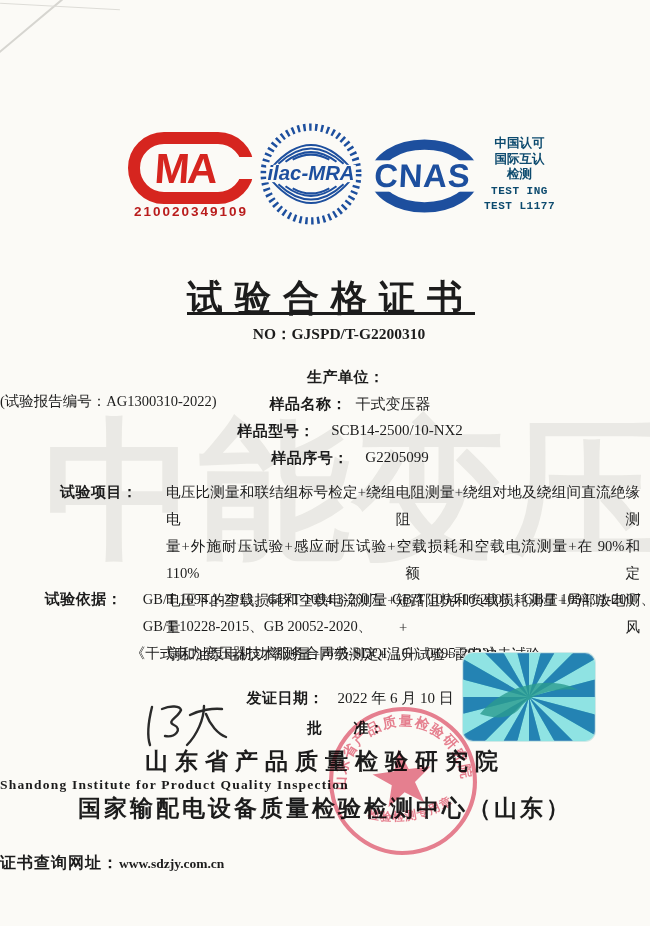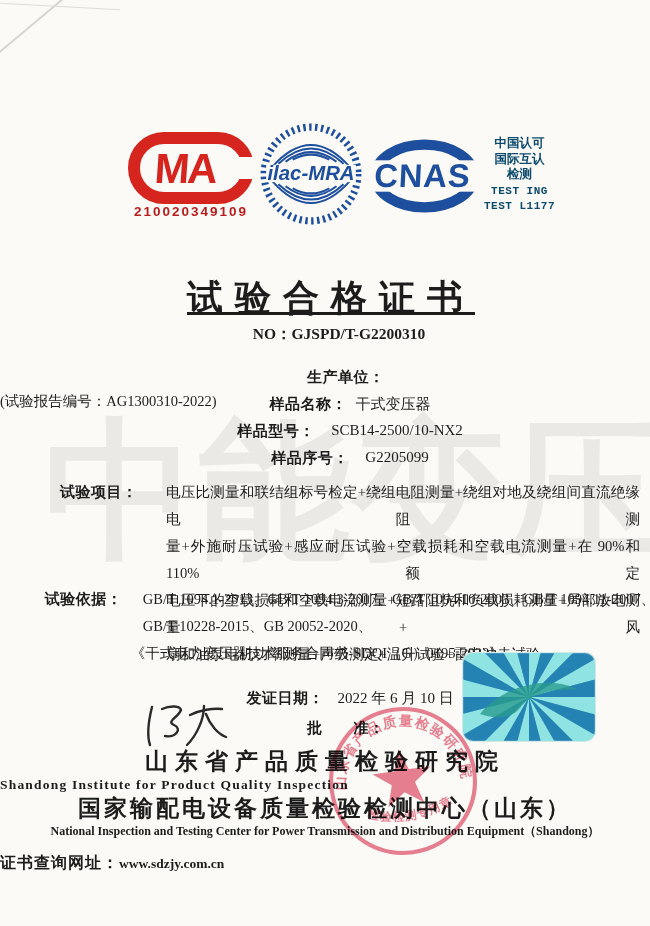--- a/index.html
+++ b/index.html
@@ -204,20 +204,19 @@
         <textPath href="#arcTop" startOffset="2">山东省产品质量检验研究院</textPath>
       </text>
       <text font-size="11.5" font-weight="700" fill="#dd4f66" letter-spacing="1">
         <textPath href="#arcBottom" startOffset="6">检验检测专用章</textPath>
       </text>
     </svg>
 
     <div class="inst-cn">山东省产品质量检验研究院</div>
     <div class="inst-en">Shandong Institute for Product Quality Inspection</div>
     <div class="center-cn">国家输配电设备质量检验检测中心（山东）</div>
-    <div class="center-en">National Inspection and Testing Center for Power Transmission and Distribution Equipment（Shandong）</div>
 
     <div class="query">
       <span class="ql">证书查询网址：</span><span class="qv">www.sdzjy.com.cn</span>
     </div>
 
   </div>
 </div>
 
 </body></html>

